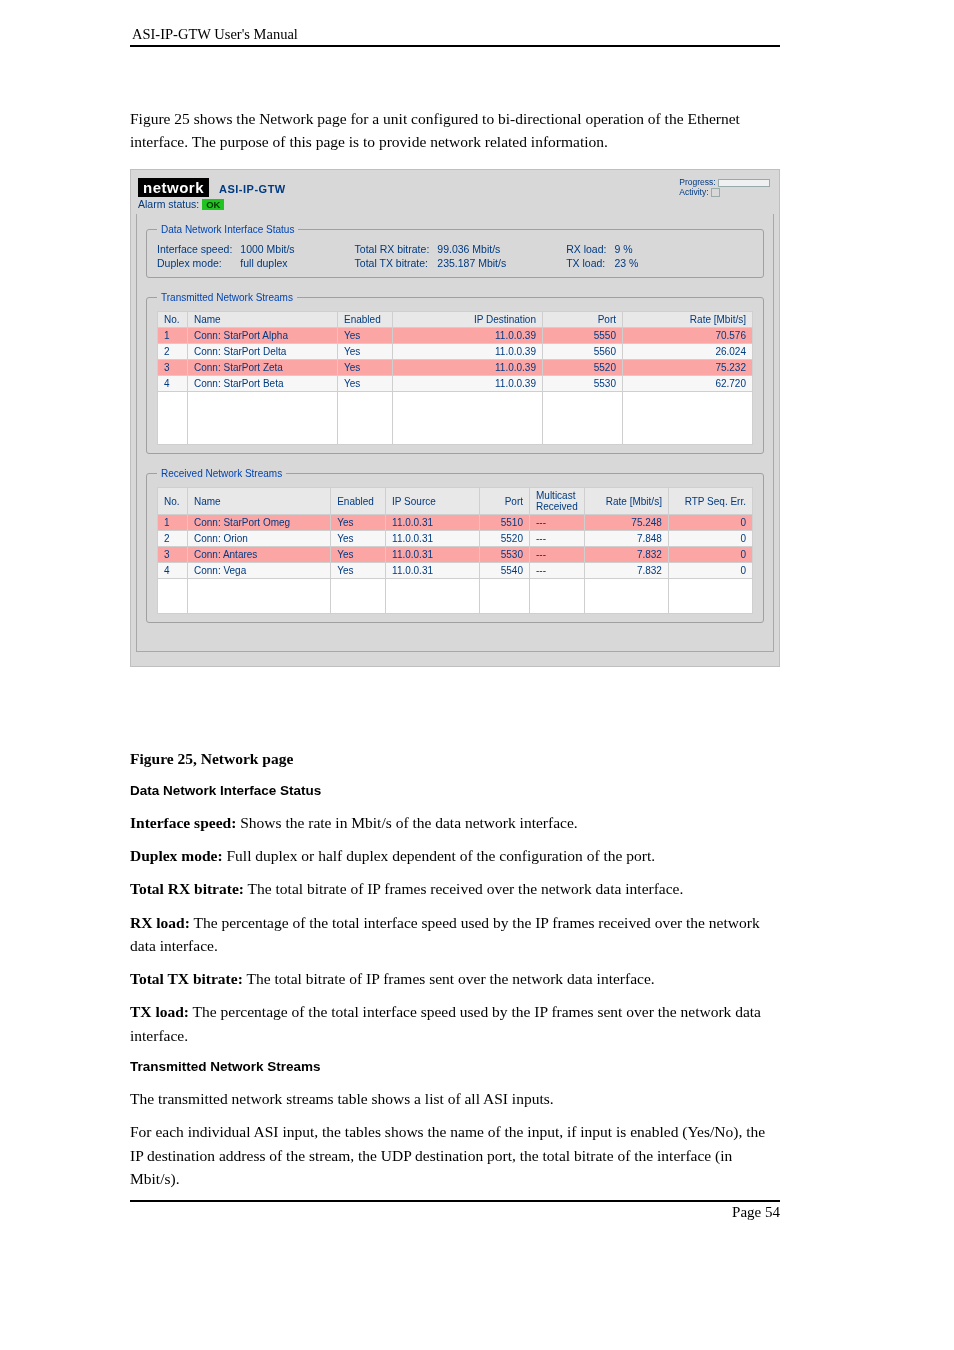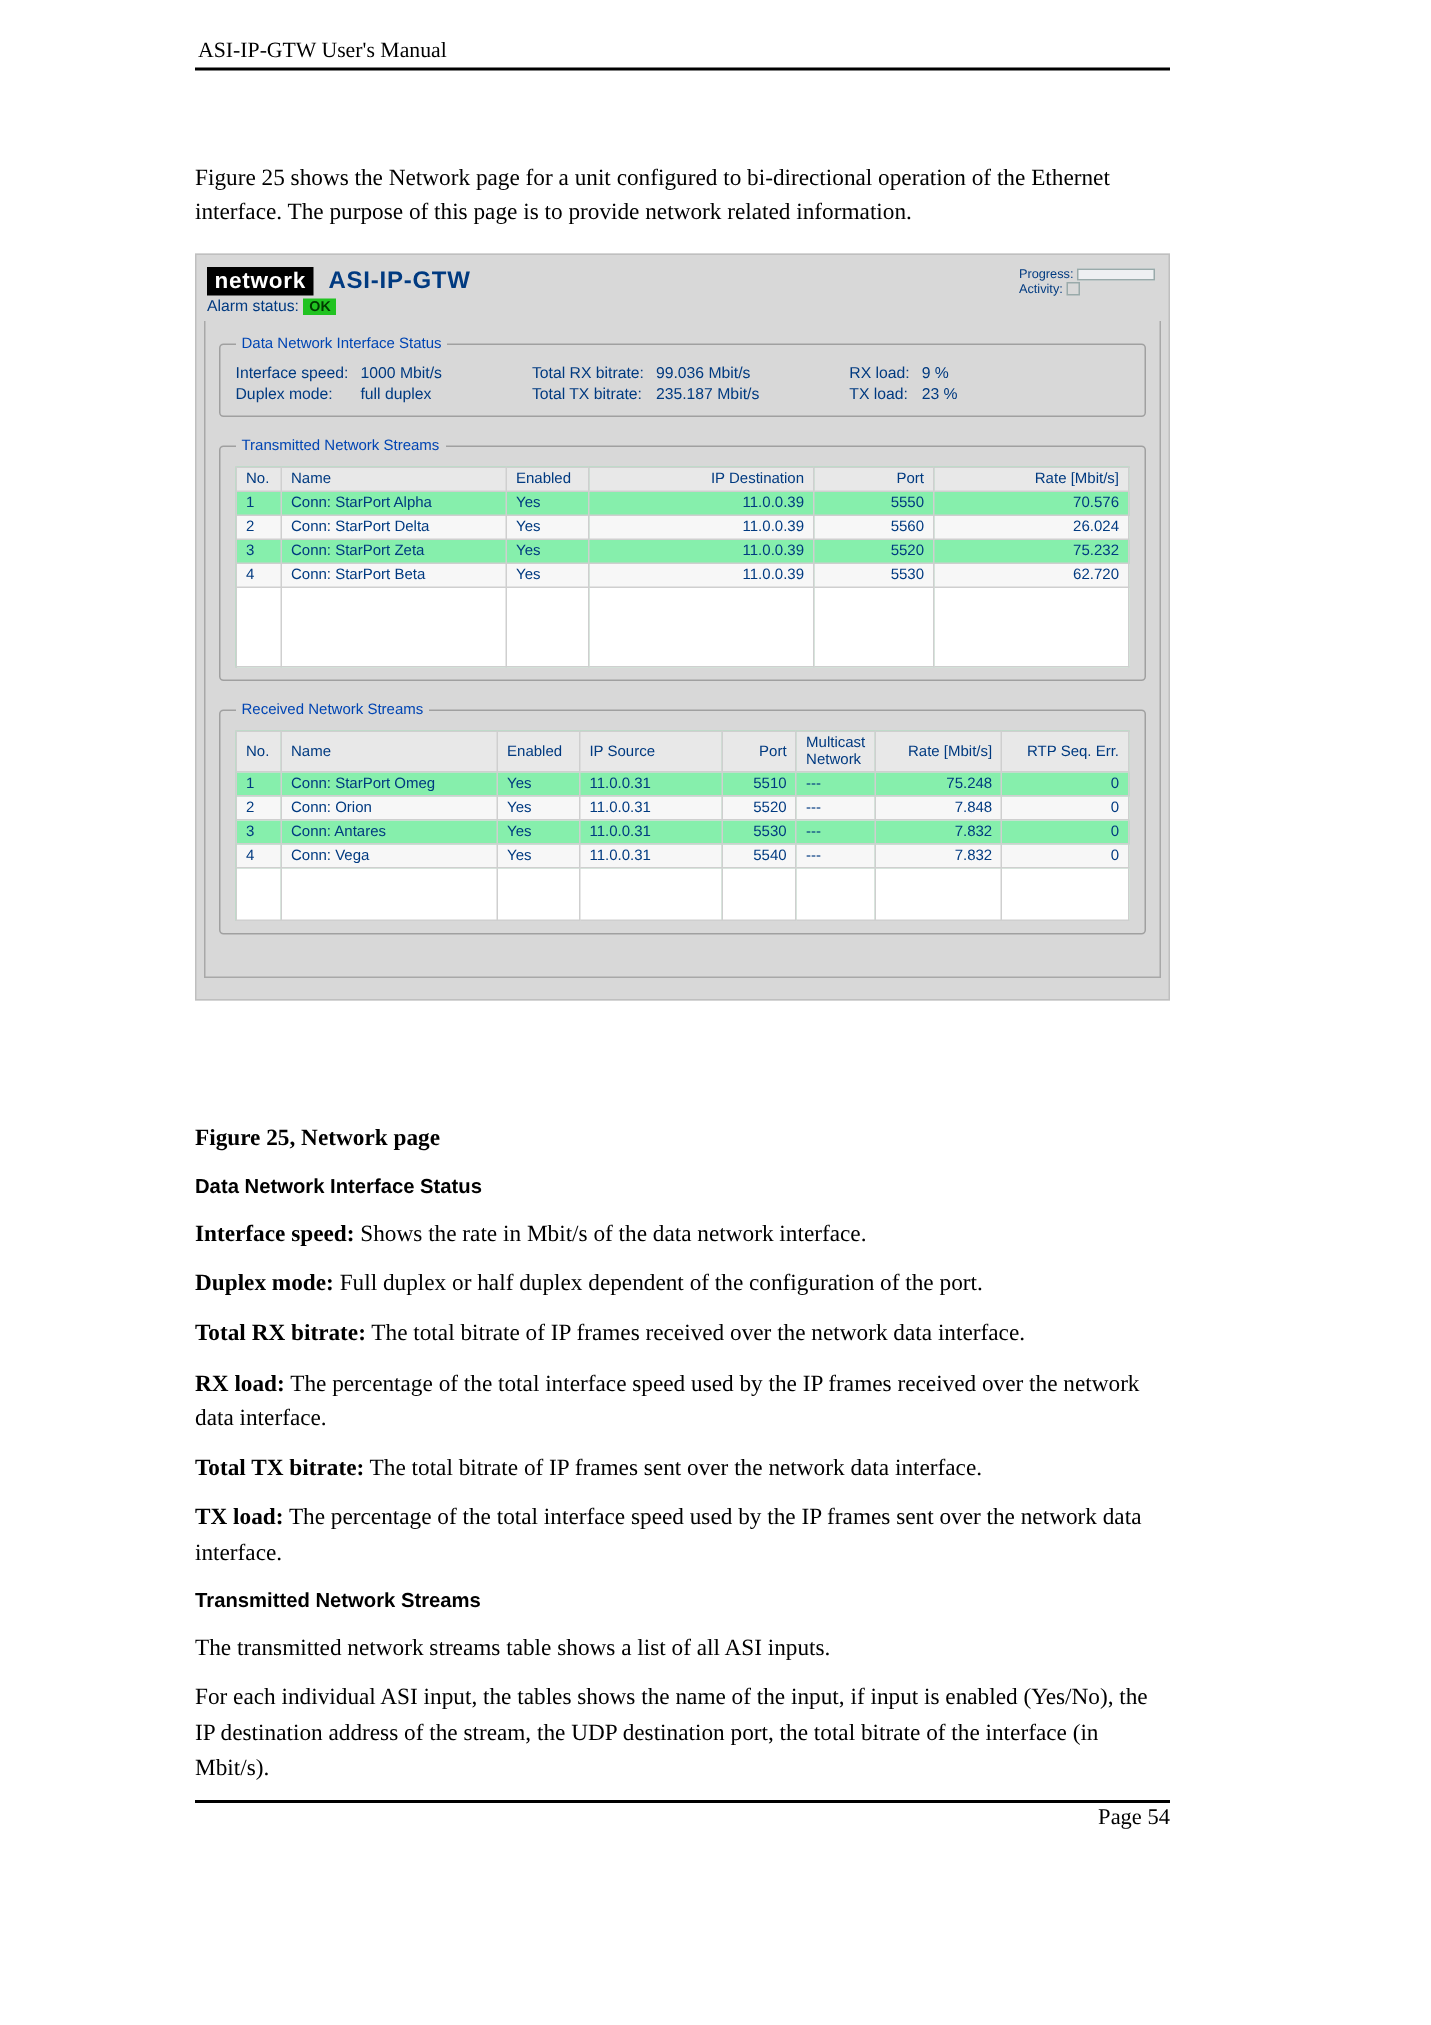--- a/index.html
+++ b/index.html
@@ -53,21 +53,21 @@
     color: #fff;
     font-weight: bold;
     padding: 1px 5px;
     font-family: Arial, sans-serif;
     font-size: 15px;
     letter-spacing: 0.5px;
   }
   .model {
     font-family: Arial, sans-serif;
     font-weight: bold;
-    font-size: 16px;
+    font-size: 11px;
     color: #003a80;
     letter-spacing: 0.5px;
   }
   .prog-act {
     font-size: 8.5px;
     color: #003a80;
     line-height: 1.2;
   }
   .prog-act .bar {
     display: inline-block;
@@ -144,21 +144,21 @@
   .status-col {
     display: grid;
     grid-template-columns: auto auto;
     column-gap: 8px;
     row-gap: 2px;
   }
   .status-col .v { text-align: left; }
   table.data {
     width: 100%;
     border-collapse: collapse;
-    background: #86efac;
+    background: #fca5a5;
     font-size: 10px;
     color: #003a80;
   }
   table.data th, table.data td {
     border: 1px solid #cfcfcf;
     padding: 2px 6px;
     text-align: left;
     font-weight: normal;
   }
   table.data th {
@@ -330,21 +330,21 @@
               <col style="width:85px">
               <col style="width:85px">
             </colgroup>
           <thead>
               <tr>
             <th>No.</th>
             <th>Name</th>
             <th>Enabled</th>
             <th>IP Source</th>
             <th class="num">Port</th>
-            <th>Multicast Network</th>
+            <th>Multicast Received</th>
             <th class="num">Rate [Mbit/s]</th>
             <th class="num">RTP Seq. Err.</th>
           </tr>
             </thead>
           <tbody id="rx-body">
               <tr>
                 <td>1</td>
                 <td>Conn: StarPort Omeg</td>
                 <td>Yes</td>
                 <td>11.0.0.31</td>

